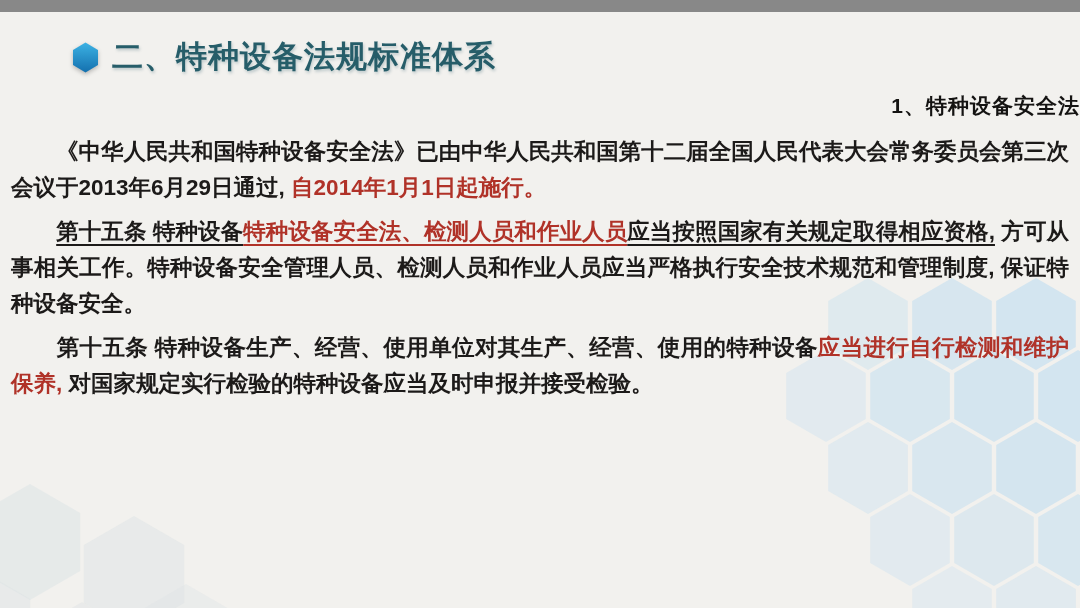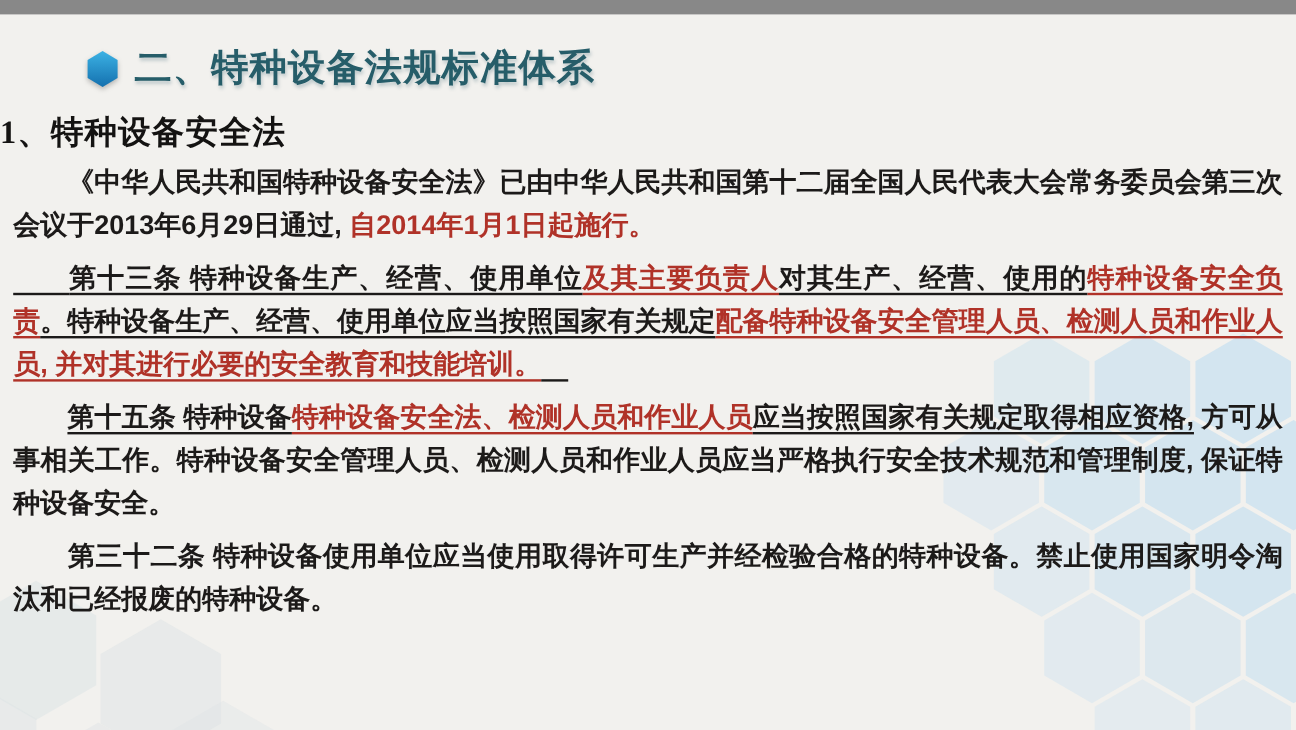--- a/index.html
+++ b/index.html
@@ -21,24 +21,23 @@
   }
   .bullet-hex{width:27px;height:31px;filter:drop-shadow(0 2px 2px rgba(0,0,0,.25));}
   .slide-title{
     font-size:31px;font-weight:bold;letter-spacing:1px;
     color:var(--teal,#265d69);
     text-shadow:1px 2px 3px rgba(30,80,95,.25);
     white-space:nowrap;
   }
   .subtitle{
     position:absolute;left:0;right:0;top:80px;
-    text-align:left;
-    font-size:27px;font-weight:bold;color:#141312;
+    text-align:right;
+    font-size:21px;font-weight:bold;color:#141312;
     letter-spacing:1px;
-    font-family:Liberation Serif, serif;
   }
   .body-text{
     position:absolute;left:0;right:0;top:122px;
     padding:0 11px;
     font-size:22.5px;line-height:36px;font-weight:600;
     color:var(--ink,#1c1a19);
     text-align:justify;
   }
   .para{margin:0 0 8px 0;}
   .para span{text-decoration-skip-ink:none;}
@@ -88,18 +87,17 @@
       </defs>
       <polygon points="13.5,0.5 26,8 26,23 13.5,30.5 1,23 1,8" fill="url(#bulletGrad)"></polygon>
     </svg>
     <div class="slide-title">二、特种设备法规标准体系</div>
   </div>
 
   <div class="subtitle">1、特种设备安全法</div>
 
   <div class="body-text">
       <div class="para"><span class="">　　《中华人民共和国特种设备安全法》已由中华人民共和国第十二届全国人民代表大会常务委员会第三次会议于2013年6月29日通过, </span><span class="red ">自2014年1月1日起施行。</span></div>
-      <div class="para"><span class="u">　　</span><span class="u">第十三条 特种设备生产、经营、使用单位</span><span class="red u">及其主要负责人</span><span class="u">对其生产、经营、使用的</span><span class="red u">特种设备安全负责</span><span class="u">。特种设备生产、经营、使用单位应当按照国家有关规定</span><span class="red u">配备特种设备安全管理人员、检测人员和作业人员, 并对其进行必要的安全教育和技能培训。</span><span class="u">　</span></div>
       <div class="para"><span class="">　　</span><span class="u">第十五条 特种设备</span><span class="red u">特种设备安全法、检测人员和作业人员</span><span class="u">应当按照国家有关规定取得相应资格,</span><span class=""> 方可从事相关工作。特种设备安全管理人员、检测人员和作业人员应当严格执行安全技术规范和管理制度, 保证特种设备安全。</span></div>
-      <div class="para"><span class="">　　</span><span class="">第三十二条 特种设备使用单位应当使用取得许可生产并经检验合格的特种设备。禁止使用国家明令淘汰和已经报废的特种设备。</span></div>
+      <div class="para"><span class="">　　</span><span class="">第十五条 特种设备生产、经营、使用单位对其生产、经营、使用的特种设备</span><span class="red ">应当进行自行检测和维护保养,</span><span class=""> 对国家规定实行检验的特种设备应当及时申报并接受检验。</span></div>
     </div>
 
 </div>
 
 </body></html>

